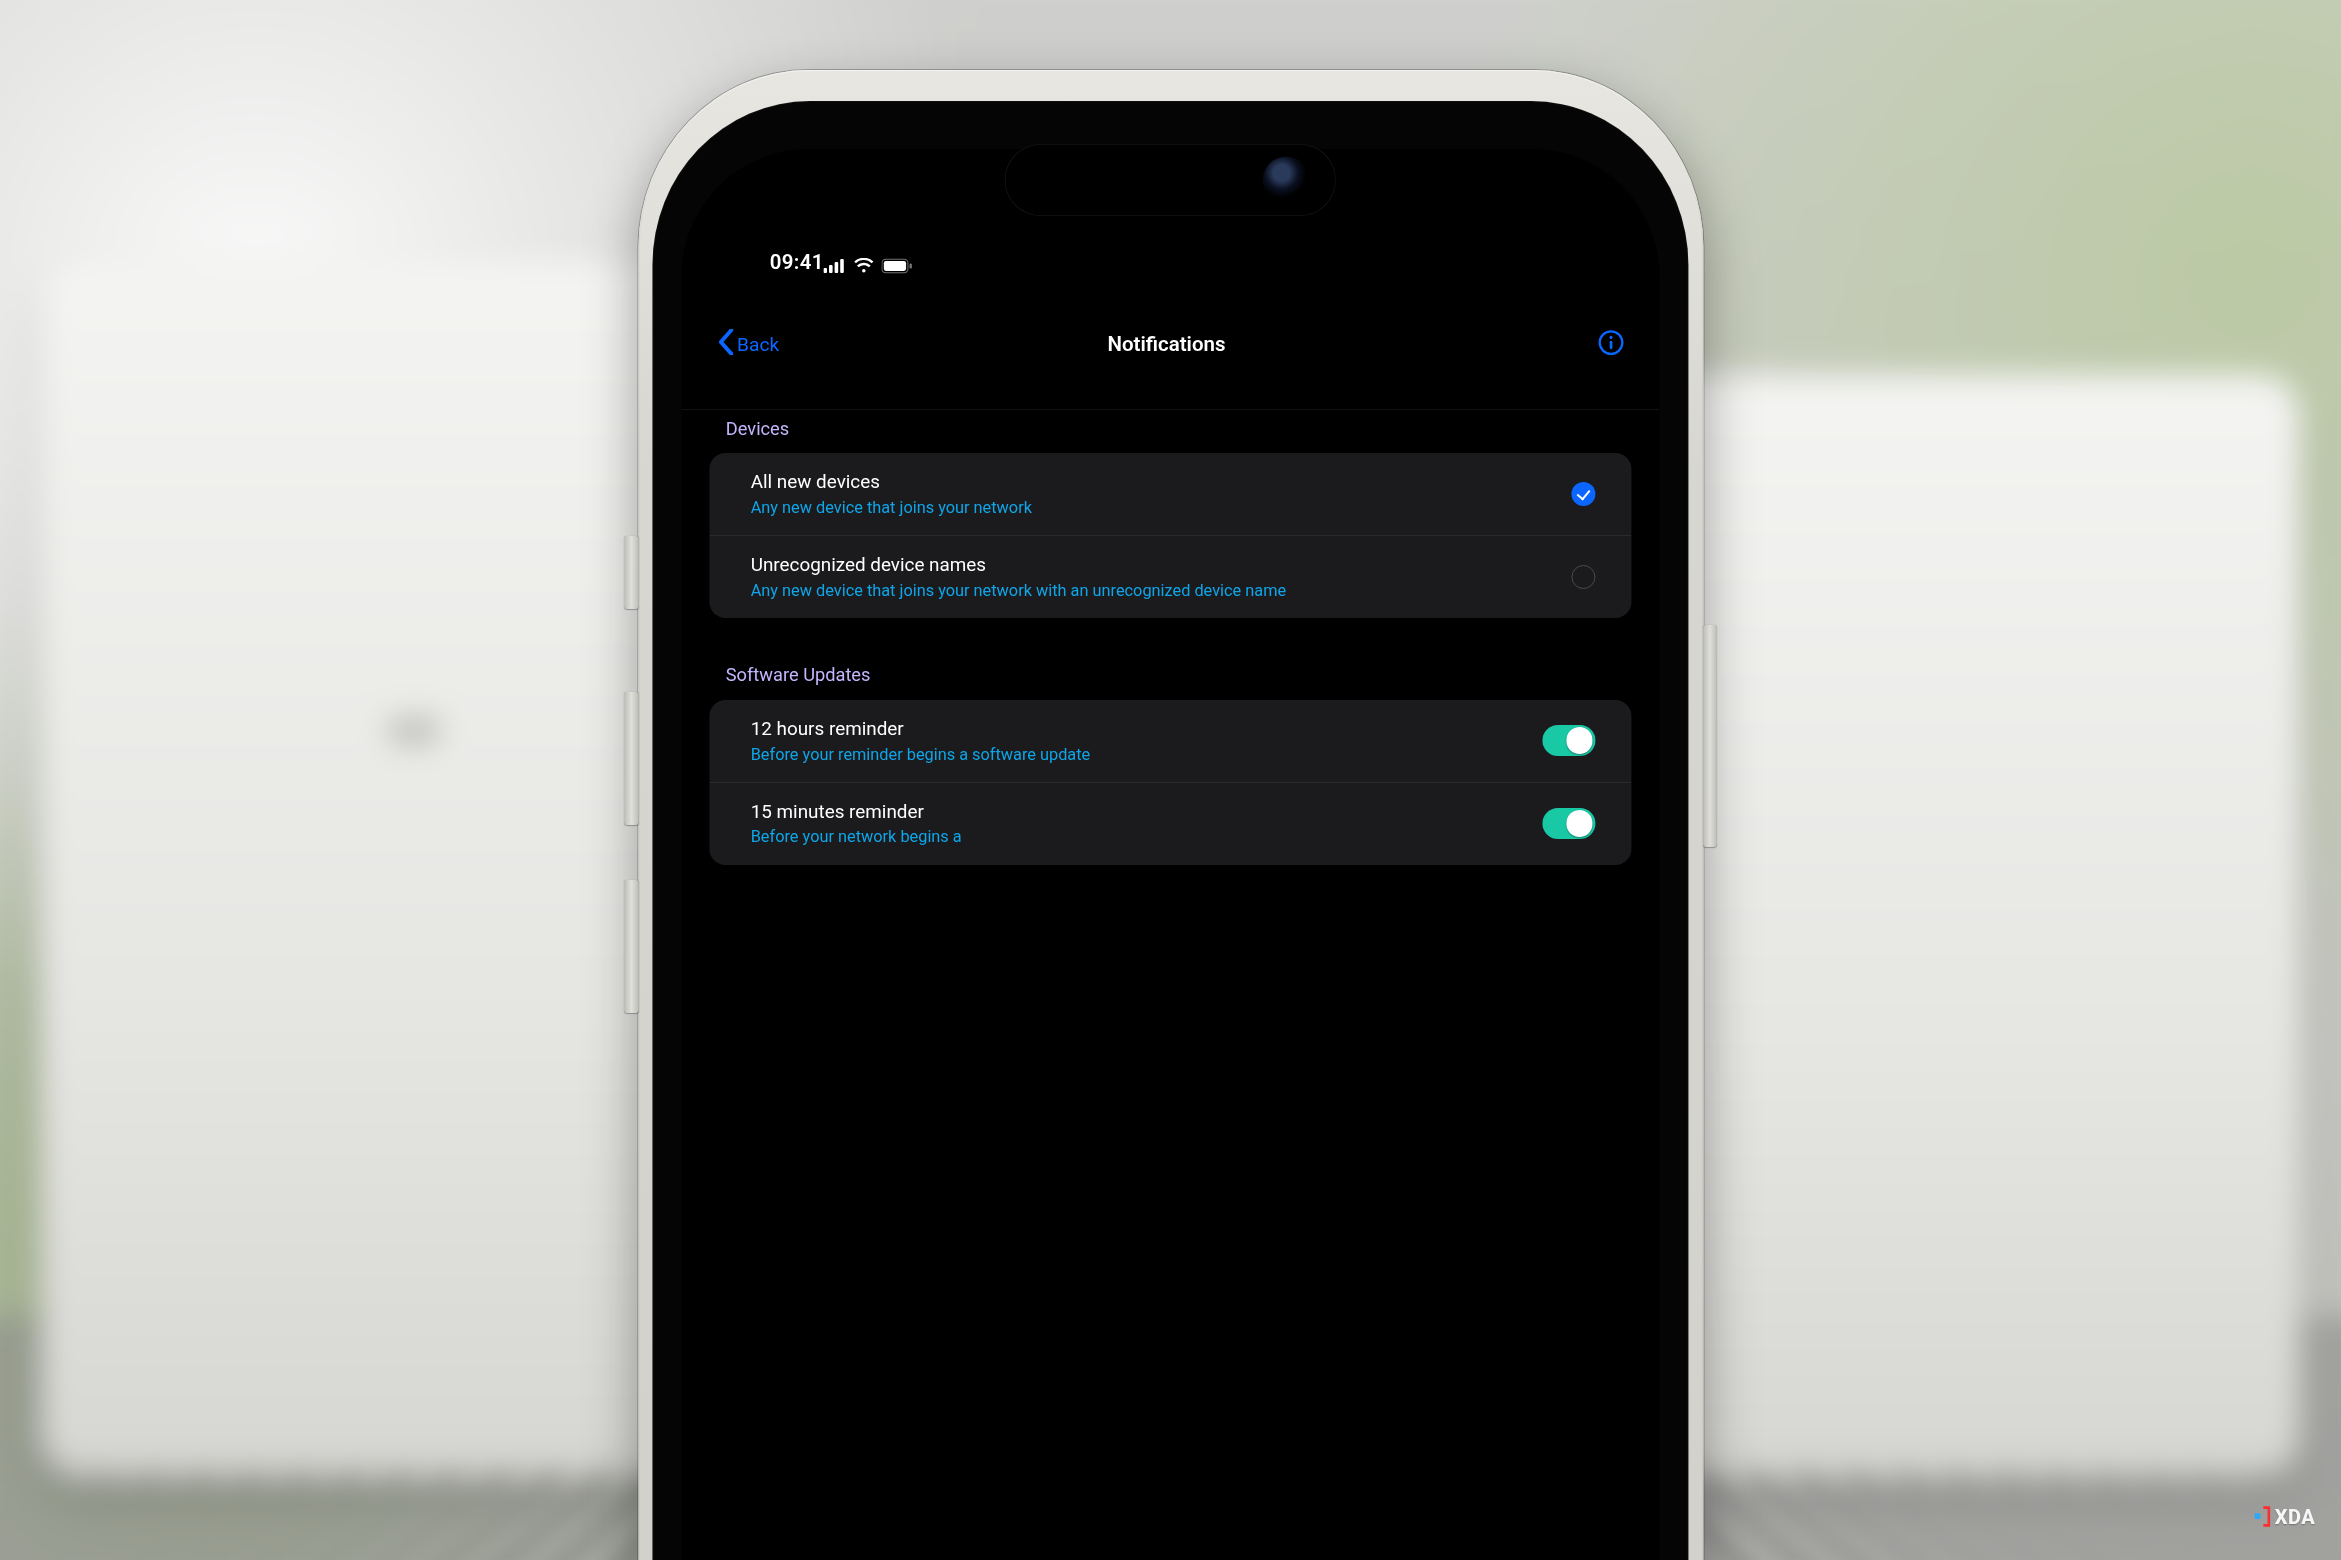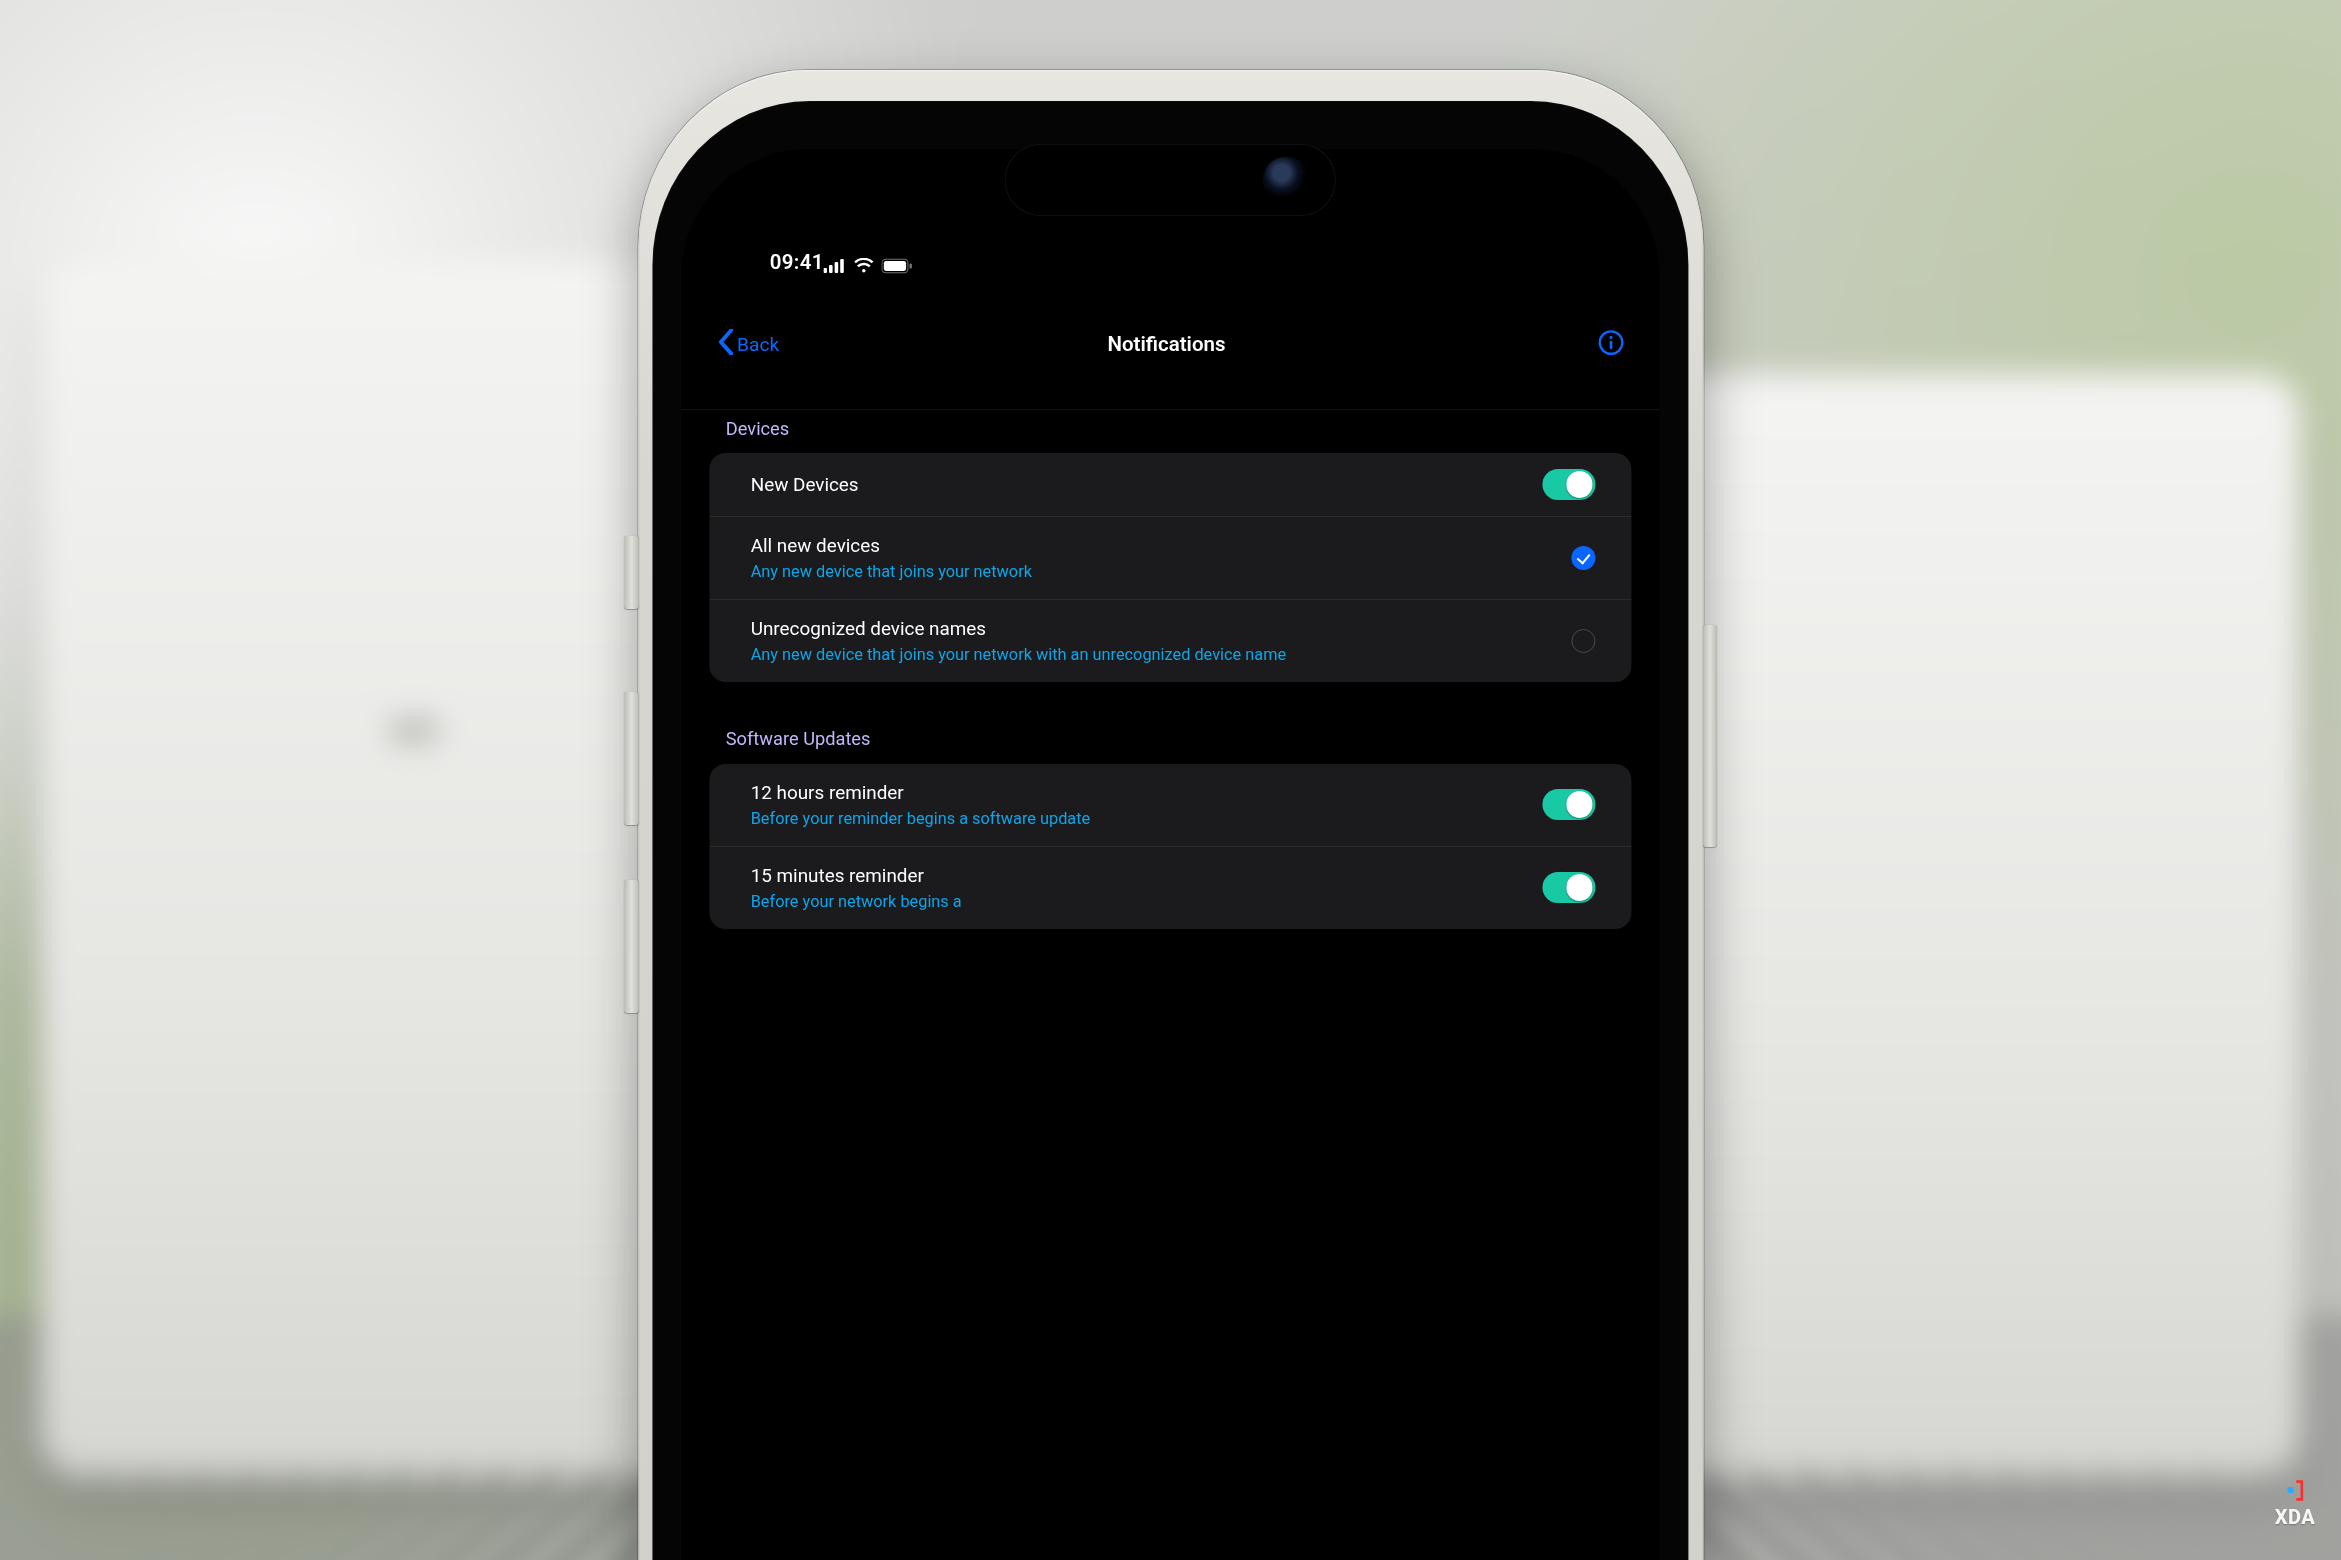--- a/index.html
+++ b/index.html
@@ -43,21 +43,21 @@
     background: repeating-linear-gradient(90deg,#2a2a2a 0 16px,#f0f0ee 16px 32px);
     transform: perspective(422px) rotateX(55deg);
     transform-origin: top center;
     opacity:.6;
   }
 
   
   .watermark {
     position: absolute; right: 1.1%; bottom: 2%;
     display: flex; align-items: center; gap: 4.2px;
-    z-index: 5; opacity: .95; flex-direction: column;
+    z-index: 5; opacity: .95;
   }
   .watermark .bracket { display:inline-block; line-height:0; }
   .watermark .txt {
     font-weight: 800; font-size: 20px; letter-spacing: 0.5px;
     color: #fbfbfb;
     text-shadow: 0 0.5px 1.6px rgba(0,0,0,.3);
   }
 
   
   .phone {
@@ -296,28 +296,20 @@
               </svg>
           </span>
         </div>
       </div>
 
       <div class="content">
 
         <div class="section-header tight">Devices</div>
         <div class="card">
 
-          <div class="row">
-            <div class="row-text">
-              <div class="row-title">New Devices</div>
-            </div>
-            <div class="toggle on">
-                <span class="knob"></span>
-              </div>
-          </div>
 
           <div class="row">
             <div class="row-text">
               <div class="row-title">All new devices</div>
               <div class="row-sub">Any new device that joins your network</div>
             </div>
             <div class="radio checked"></div>
           </div>
 
           <div class="row">

